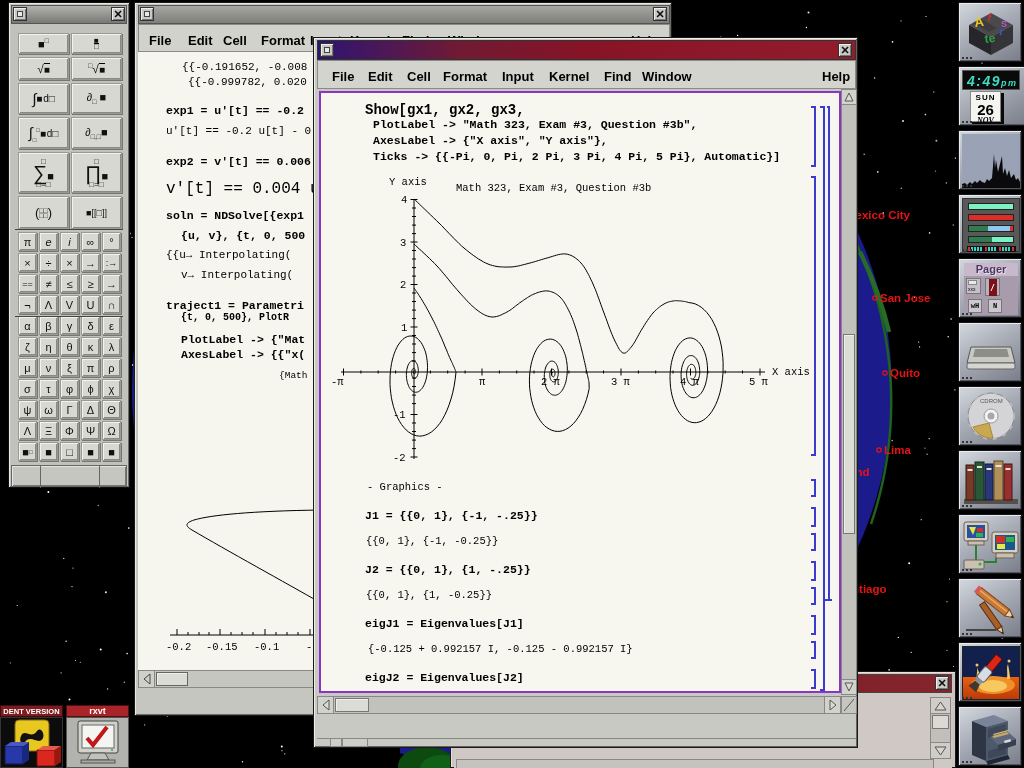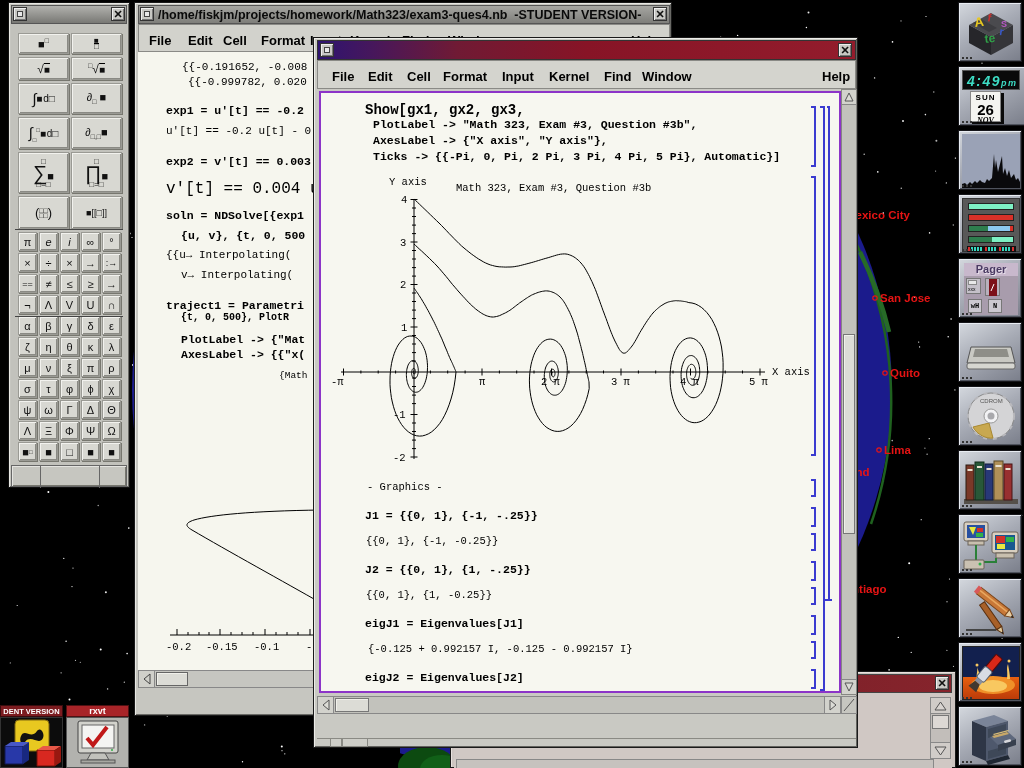--- a/index.html
+++ b/index.html
@@ -467,40 +467,39 @@
 <circle cx="875" cy="298" r="2.2"></circle>
 <circle cx="885" cy="373" r="2.2"></circle>
 <circle cx="879" cy="450" r="2.2"></circle>
 </g>
 </svg>
 <div class="a" style="left:134px;top:2px;width:538px;height:714px;background:#c6c6c0;border:1px solid #1a1a1a;box-shadow:inset 1px 1px 0 #e8e8e4, inset -1px -1px 0 #6a6a66">
  <div class="a" style="left:3px;top:2px;width:532px;height:19px;background:linear-gradient(180deg,#a6a6a2,#7e7e7a);border:1px solid #555">
    <div class="tbtn" style="left:1px;top:1px">
         <div class="sq"></div>
       </div>
-   <div class="a" style="left:19px;top:2px;font:bold 12.5px 'Liberation Sans',sans-serif;color:#0a0a0a;white-space:pre">/home/fiskjm/projects/homework/Math323/exam3-ques4.nb  -STUDENT VERSION-</div>
    <div class="tbtn xx" style="right:2px;top:1px">✕</div>
  </div>
  <div class="a" style="left:3px;top:21px;width:532px;height:28px;background:#d2d2cc;border:1px solid #8a8a86">
    <div class="menu" style="left:10px">File</div>
    <div class="menu" style="left:49px">Edit</div>
    <div class="menu" style="left:84px">Cell</div>
    <div class="menu" style="left:122px">Format</div>
    <div class="menu" style="left:171px">Input</div>
    <div class="menu" style="left:211px">Kernel</div>
    <div class="menu" style="left:263px">Find</div>
    <div class="menu" style="left:309px">Window</div>
    <div class="menu" style="left:492px">Help</div>
  </div>
  <div class="a" style="left:3px;top:49px;width:532px;height:618px;background:#f6f6ee;overflow:hidden">
 <div class="a mono" style="left:44px;top:9px;font-size:11px;">{{-0.191652, -0.008</div>
 <div class="a mono" style="left:50px;top:24px;font-size:11px;">{{-0.999782, 0.020</div>
 <div class="a mono b" style="left:28px;top:52px;font-size:11.5px;">exp1 = u'[t] == -0.2</div>
 <div class="a mono" style="left:28px;top:73px;font-size:11px;">u'[t] == -0.2 u[t] - 0</div>
-<div class="a mono b" style="left:28px;top:103px;font-size:11.5px;">exp2 = v'[t] == 0.003</div>
+<div class="a mono b" style="left:28px;top:103px;font-size:11.5px;">exp2 = v'[t] == 0.006</div>
 <div class="a mono" style="left:28px;top:128px;font-size:16px;">v'[t] == 0.004 u[t]</div>
 <div class="a mono b" style="left:28px;top:157px;font-size:11.5px;">soln = NDSolve[{exp1</div>
 <div class="a mono b" style="left:43px;top:177px;font-size:11.5px;">{u, v}, {t, 0, 500</div>
 <div class="a mono" style="left:28px;top:197px;font-size:11px;">{{u→ Interpolating(</div>
 <div class="a mono" style="left:43px;top:217px;font-size:11px;">v→ Interpolating(</div>
 <div class="a mono b" style="left:28px;top:247px;font-size:11.5px;">traject1 = Parametri</div>
 <div class="a mono b" style="left:43px;top:260px;font-size:10px;">{t, 0, 500}, PlotR</div>
 <div class="a mono b" style="left:43px;top:281px;font-size:11.5px;">PlotLabel -&gt; {"Mat</div>
 <div class="a mono b" style="left:43px;top:296px;font-size:11.5px;">AxesLabel -&gt; {{"x(</div>
 <div class="a mono" style="left:141px;top:318px;font-size:9.5px;">{Math</div>

